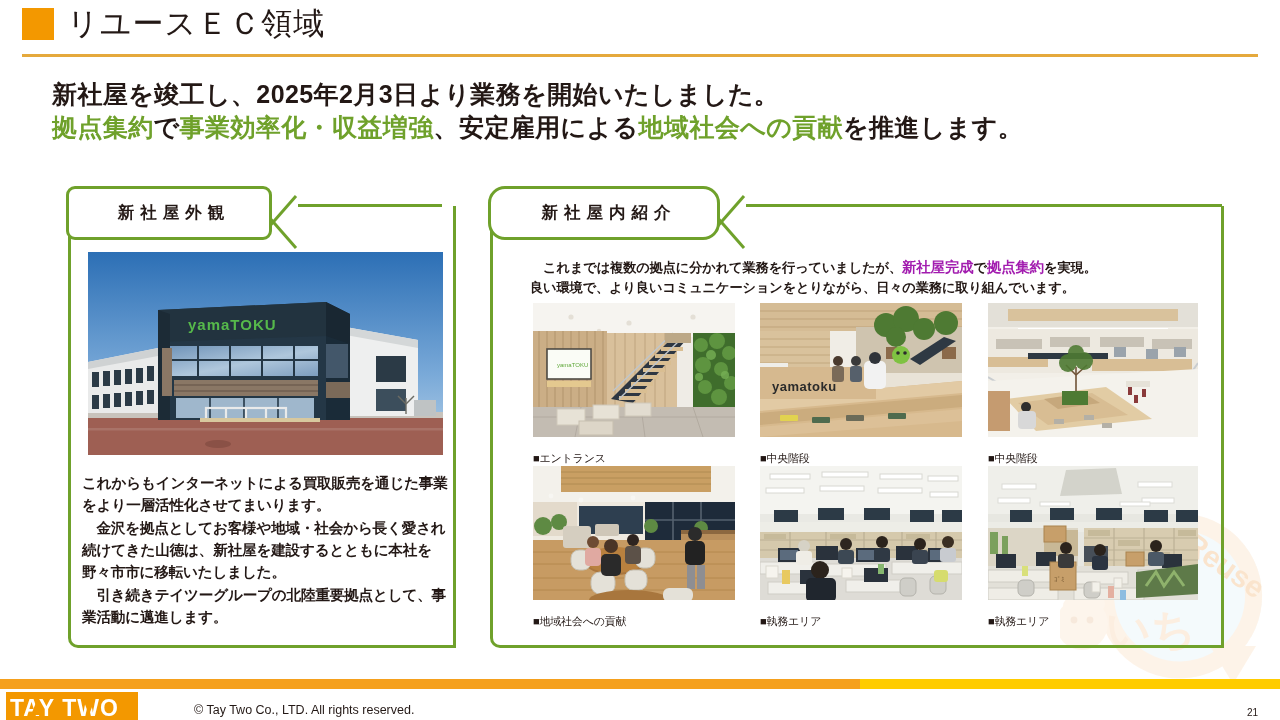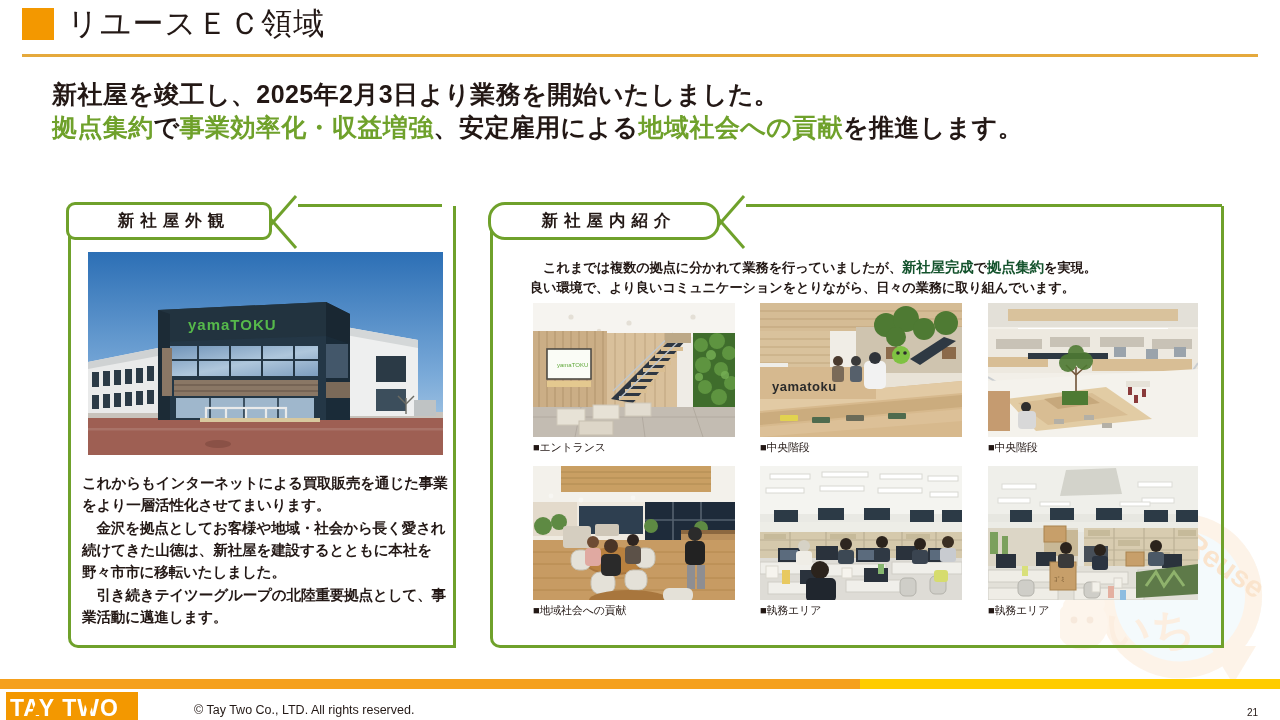--- a/index.html
+++ b/index.html
@@ -21,46 +21,46 @@
 
   
   .lead{position:absolute;left:52px;top:78px;width:1200px;}
   .lead-line{font-size:25px;font-weight:bold;color:#231815;letter-spacing:.4px;line-height:1.32;white-space:nowrap;}
   .g{color:#6FA12B;}
 
   
   .panel{position:absolute;}
   .panel-head{position:relative;height:40px;}
   .badge{
-    position:absolute;left:0;top:0;height:38px;min-width:200px;
+    position:absolute;left:0;top:0;height:54px;min-width:200px;
     border:3px solid #6FA12B;border-radius:9px;background:#fff;
     display:flex;align-items:center;justify-content:center;
     font-size:16.5px;font-weight:bold;color:#231815;letter-spacing:6px;
-    padding:0 16px 0 26px;box-sizing:border-box;z-index:3;margin-top:16px;
+    padding:0 16px 0 26px;box-sizing:border-box;z-index:3;
   }
   .spike{position:absolute;width:34px;height:46px;z-index:2;}
   .headline-rule{position:absolute;height:3px;background:#6FA12B;}
   .panel-body{position:absolute;left:0;border-left:3px solid #6FA12B;border-bottom:3px solid #6FA12B;border-bottom-left-radius:10px;box-sizing:border-box;}
   .panel-rightbar{position:absolute;width:3px;background:#6FA12B;}
 
   
   .bldg{position:absolute;left:88px;top:252px;width:355px;height:203px;overflow:hidden;background:#cfd9e2;}
   .left-text{position:absolute;left:82px;top:472px;width:370px;
     font-size:14.6px;line-height:1.53;color:#231815;font-weight:bold;letter-spacing:-.2px;}
   .left-text p{margin:0;}
 
   
   .intro{position:absolute;left:530px;top:256px;width:660px;
     font-size:13.2px;line-height:1.55;color:#231815;font-weight:bold;letter-spacing:-.1px;}
-  .intro .g{color:#14532d;font-size:14.4px;}
+  .intro .g{color:#a21caf;font-size:14.4px;}
   .intro p{margin:0;}
   .grid{position:absolute;left:533px;top:303px;width:665px;}
   .cell{position:absolute;width:202px;}
   .cell .ph{width:202px;height:134px;overflow:hidden;background:#ddd;position:relative;}
-  .cap{font-size:11px;color:#231815;margin-top:3px;letter-spacing:-.2px;white-space:nowrap;}
+  .cap{font-size:11px;color:#231815;margin-top:14px;letter-spacing:-.2px;white-space:nowrap;}
 
   
   .foot-bar{position:absolute;left:0;bottom:31px;height:10px;}
   .foot-bar.o{left:0;width:860px;background:#F5A01D;}
   .foot-bar.y{left:860px;width:420px;background:#FFCC00;}
   .logo{position:absolute;left:6px;bottom:-4px;width:132px;height:32px;background:#F39800;display:flex;align-items:center;justify-content:center;}
   .copy{position:absolute;left:150px;bottom:3px;font-size:12.5px;color:#231815;margin-left:44px;}
   .pageno{position:absolute;right:22px;bottom:2px;font-size:10px;color:#231815;}
   .foot{position:absolute;left:0;bottom:0;width:1280px;height:40px;}
   svg{display:block;}

